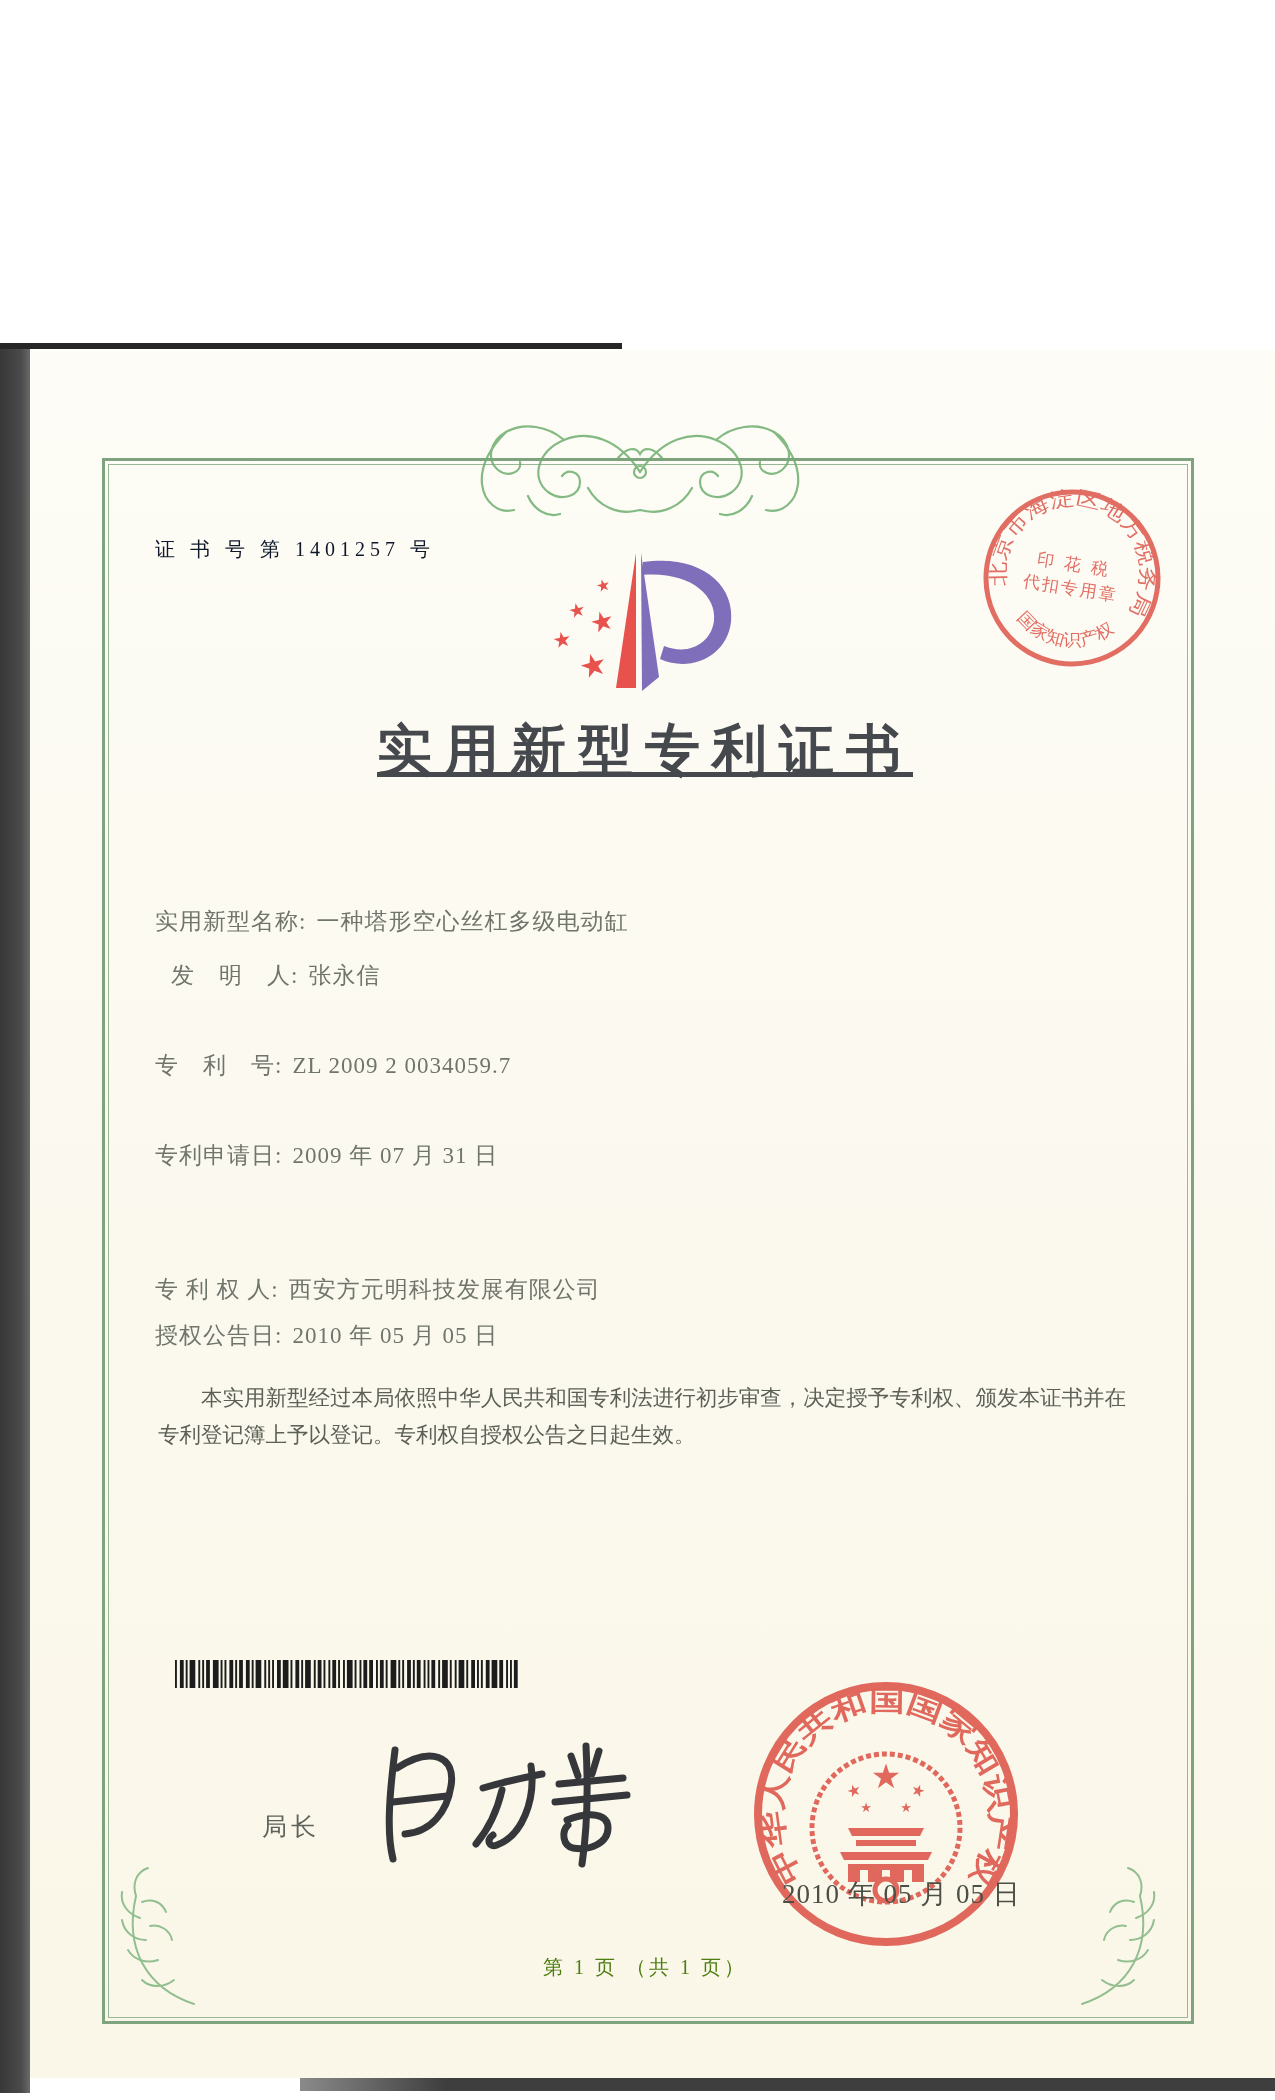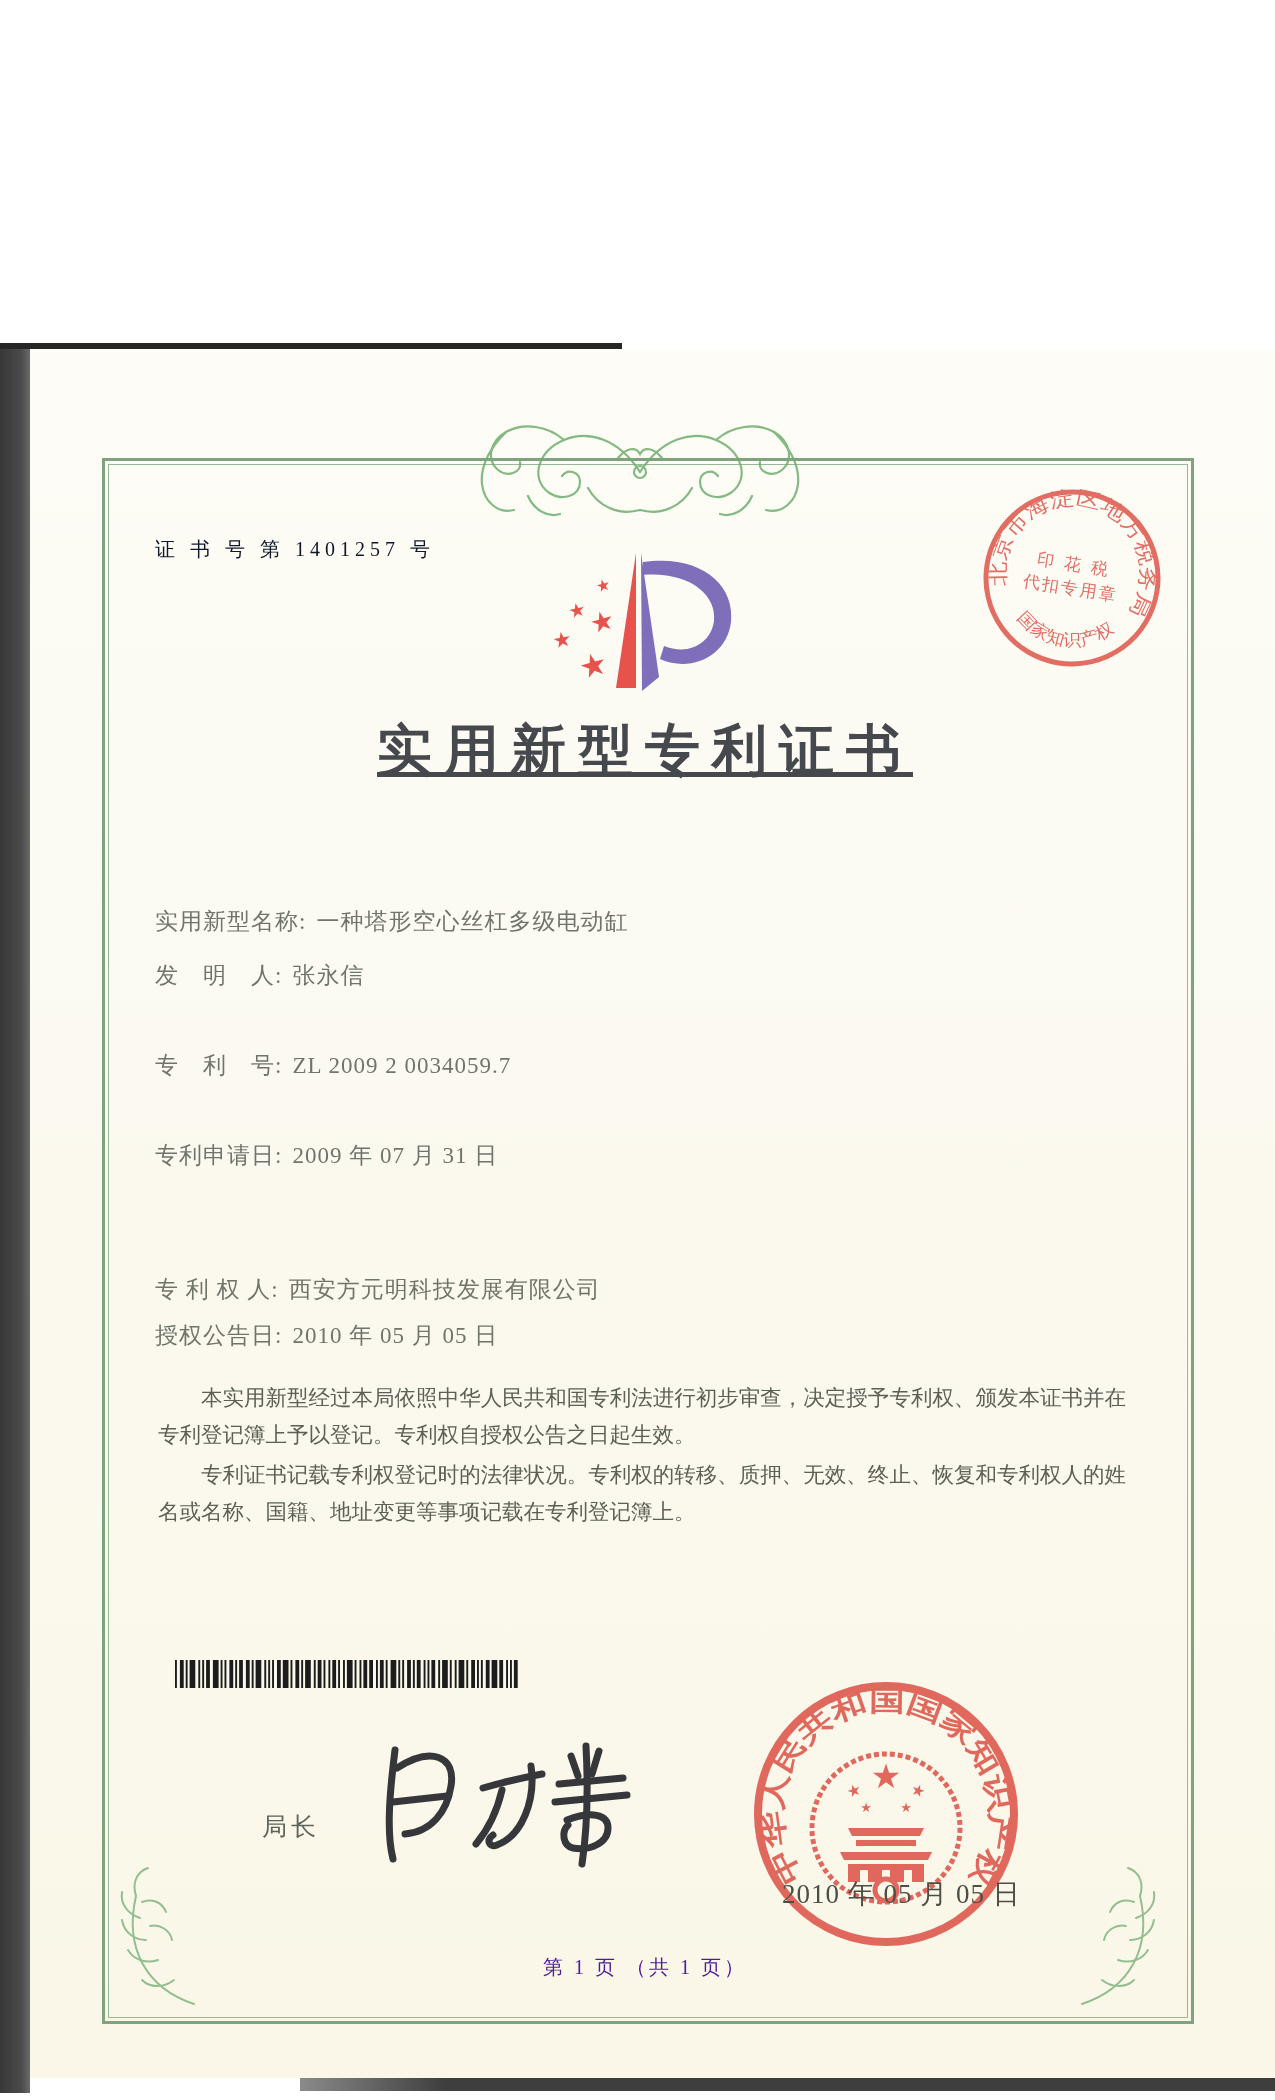--- a/index.html
+++ b/index.html
@@ -28,21 +28,21 @@
   .title{left:102px;top:714px;width:1086px;text-align:center;
     font-size:55px;font-weight:600;color:#45494d;letter-spacing:12px;text-decoration:underline;}
   .field{left:155px;width:900px;font-size:23px;color:#70756c;letter-spacing:1px;}
   .field .val{margin-left:10px;}
   .paras{left:150px;top:1380px;width:968px;font-size:21.5px;line-height:37px;
     color:#5c6057;text-align:justify;margin-left:8px;}
   .paras p{margin:0 0 3px 0;text-indent:2em;}
   .chief{left:262px;top:1794px;font-size:25px;color:#5f635c;letter-spacing:4px;margin-top:16px;}
   .issue-date{left:782px;top:1876px;font-size:27px;color:#4c4f45;letter-spacing:1px;}
   .footer{left:102px;top:1954px;width:1086px;text-align:center;
-    font-size:20px;color:#4c1d95;letter-spacing:3px;}
+    font-size:20px;color:#4d7c0f;letter-spacing:3px;}
   svg{display:block;}
 </style>
 </head>
 <body>
 
 <div class="abs scan-left-band"></div>
 <div class="abs scan-top-line"></div>
 <div class="abs scan-bottom-line"></div>
 
 <div class="abs paper"></div>
@@ -121,39 +121,38 @@
     <text x="42" y="105" font-size="21" transform="rotate(-10 42 98)">★</text>
     <text x="73" y="134" font-size="31" transform="rotate(-15 73 123)">★</text>
   </g>
 </svg>
 
 <div class="abs title">实用新型专利证书</div>
 
 <div class="abs field" style="top:906px;">
   <span>实用新型名称:</span><span class="val">一种塔形空心丝杠多级电动缸</span>
 </div>
-<div class="abs field" style="top:960px;">
+<div class="abs field" style="top:960px;margin-left:16px;">
   <span>发　明　人:</span><span class="val">张永信</span>
 </div>
 <div class="abs field" style="top:1050px;">
   <span>专　利　号:</span><span class="val">ZL 2009 2 0034059.7</span>
 </div>
 <div class="abs field" style="top:1140px;">
   <span>专利申请日:</span><span class="val">2009 年 07 月 31 日</span>
 </div>
 <div class="abs field" style="top:1274px;">
   <span>专 利 权 人:</span><span class="val">西安方元明科技发展有限公司</span>
 </div>
 <div class="abs field" style="top:1320px;">
   <span>授权公告日:</span><span class="val">2010 年 05 月 05 日</span>
 </div>
 
 <div class="abs paras">
   <p>本实用新型经过本局依照中华人民共和国专利法进行初步审查，决定授予专利权、颁发本证书并在专利登记簿上予以登记。专利权自授权公告之日起生效。</p>
-  <p>专利证书记载专利权登记时的法律状况。专利权的转移、质押、无效、终止、恢复和专利权人的姓名或名称、国籍、地址变更等事项记载在专利登记簿上。</p>
 </div>
 
 <svg class="abs" style="left:175px;top:1660px;" width="374" height="30" viewBox="0 0 374 30">
     <rect x="0" y="0" width="1.9" height="28" fill="#1c1c1c"></rect>
     <rect x="4.9" y="0" width="3.8" height="28" fill="#1c1c1c"></rect>
     <rect x="10.7" y="0" width="1.9" height="28" fill="#1c1c1c"></rect>
     <rect x="14.6" y="0" width="5.699999999999999" height="28" fill="#1c1c1c"></rect>
     <rect x="23.299999999999997" y="0" width="1.9" height="28" fill="#1c1c1c"></rect>
     <rect x="27.199999999999996" y="0" width="1.9" height="28" fill="#1c1c1c"></rect>
     <rect x="31.099999999999994" y="0" width="3.8" height="28" fill="#1c1c1c"></rect>

